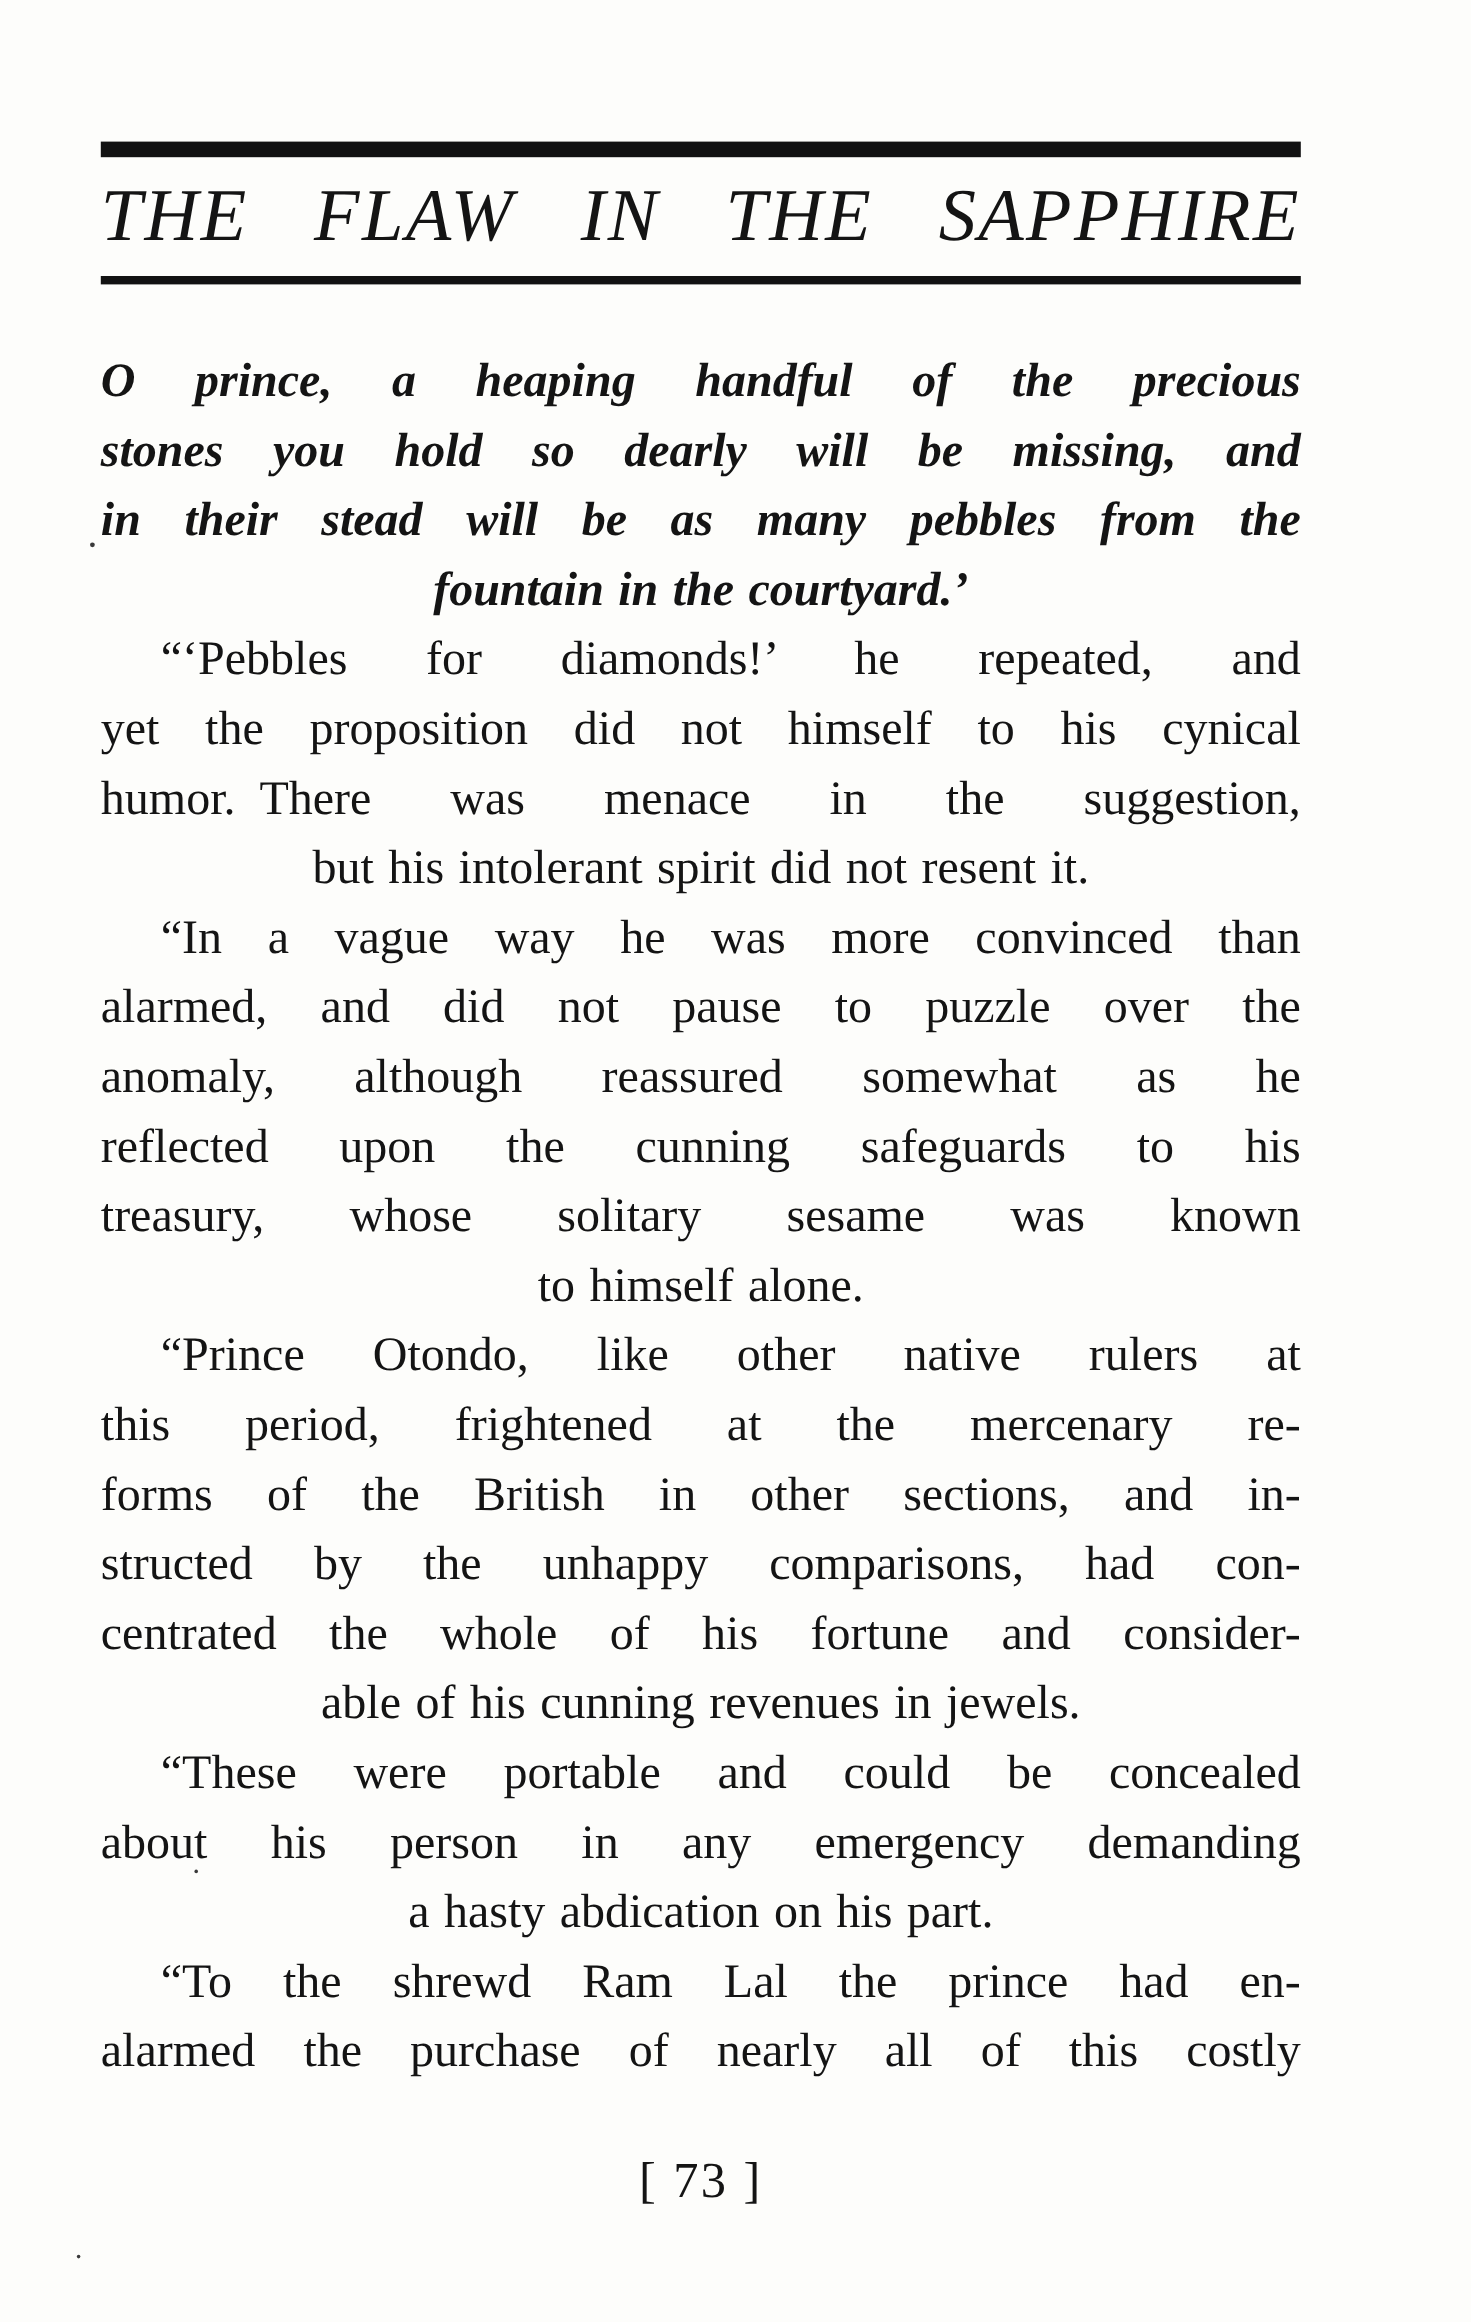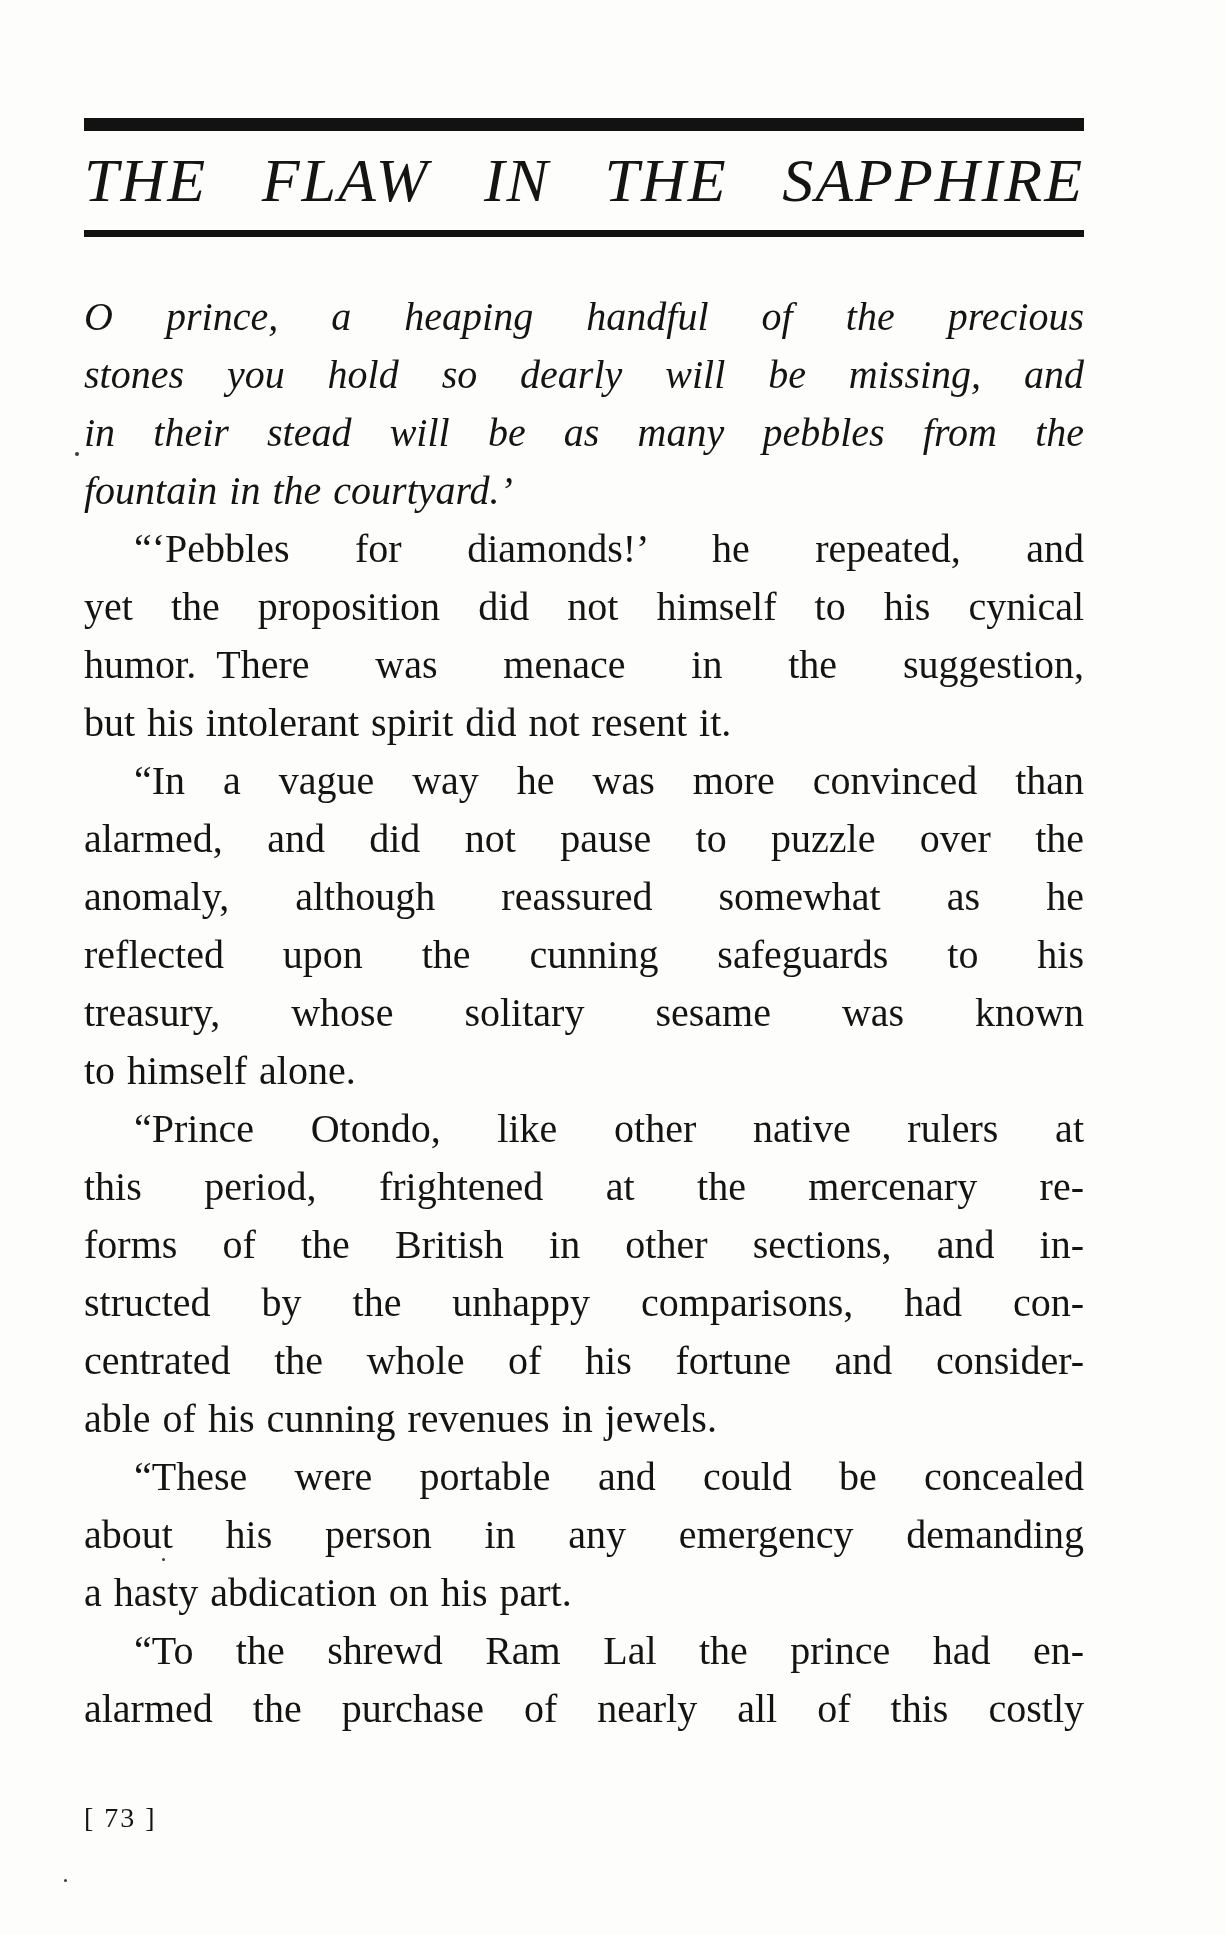--- a/index.html
+++ b/index.html
@@ -17,27 +17,27 @@
   .title {
     top:140px; height:80px; line-height:80px;
     font-size:62px; font-style:italic; font-weight:normal;
     letter-spacing:2px;
     text-align:justify; text-align-last:justify;
     white-space:normal;
   }
   .body-block { top:288px; font-size:40px; }
   .line { height:58px; line-height:58px; word-spacing:2px; }
   .j    { text-align:justify; text-align-last:justify; }
-  .last { text-align:left; }
+  .last { text-align:center; }
   .ind  { text-indent:50px; }
-  .para.ital .line { font-style:italic; }
+  .para.ital .line { font-style:italic;font-weight:bold; }
   .footer {
     position:absolute; left:84px; width:1000px; top:1788px;
-    height:60px; line-height:60px; font-size:28px;
-    letter-spacing:2px;
+    height:60px; line-height:60px; font-size:42px;
+    text-align:center; letter-spacing:2px;
   }
   
   .speck { position:absolute; background:#3a3a3a; border-radius:50%; }
   .s1 { left:75px; top:452px; width:4px; height:4px; }
   .s2 { left:64px; top:1879px; width:3px; height:3px; }
   .s3 { left:162px; top:1558px; width:3px; height:3px; }
 </style>
 </head>
 <body>
 

